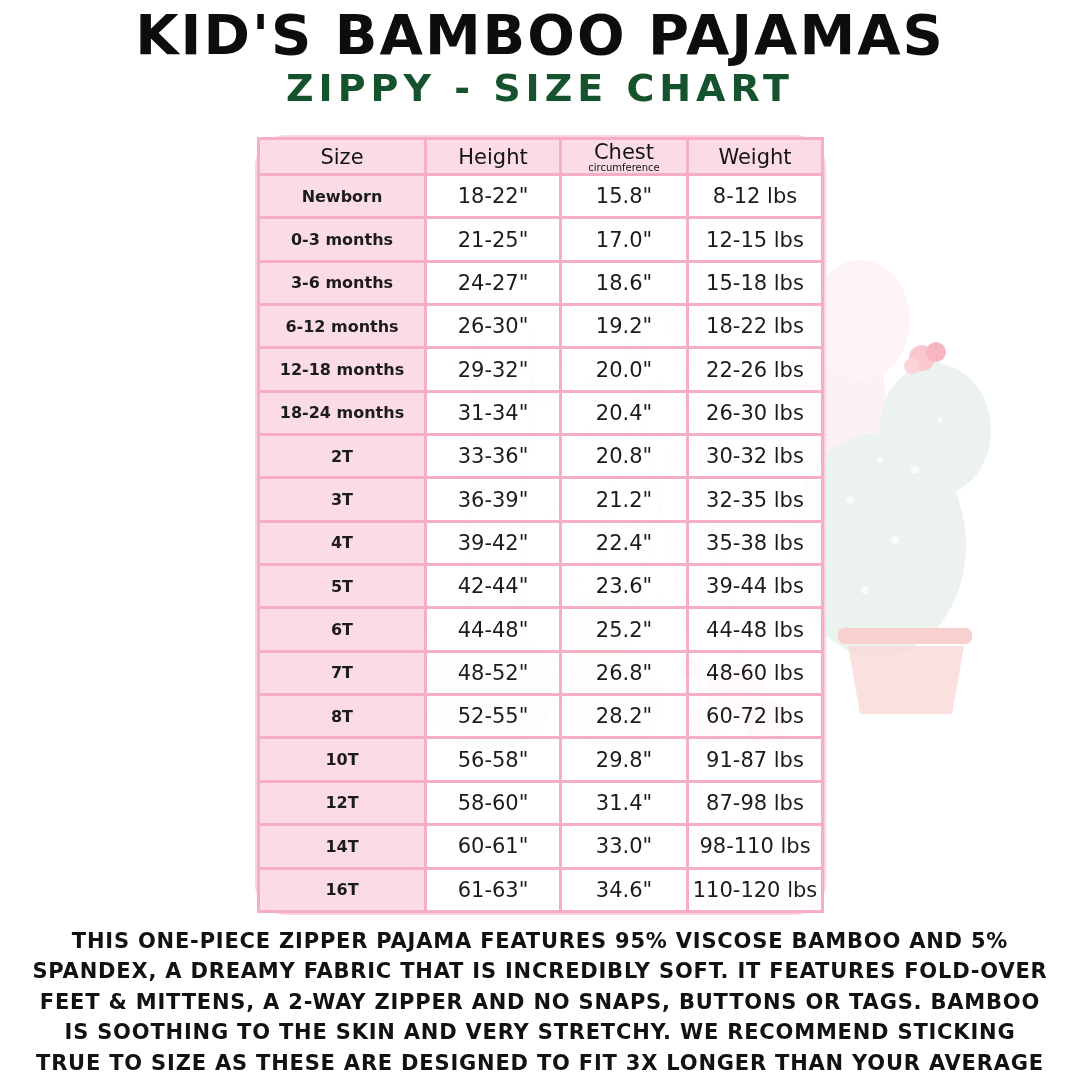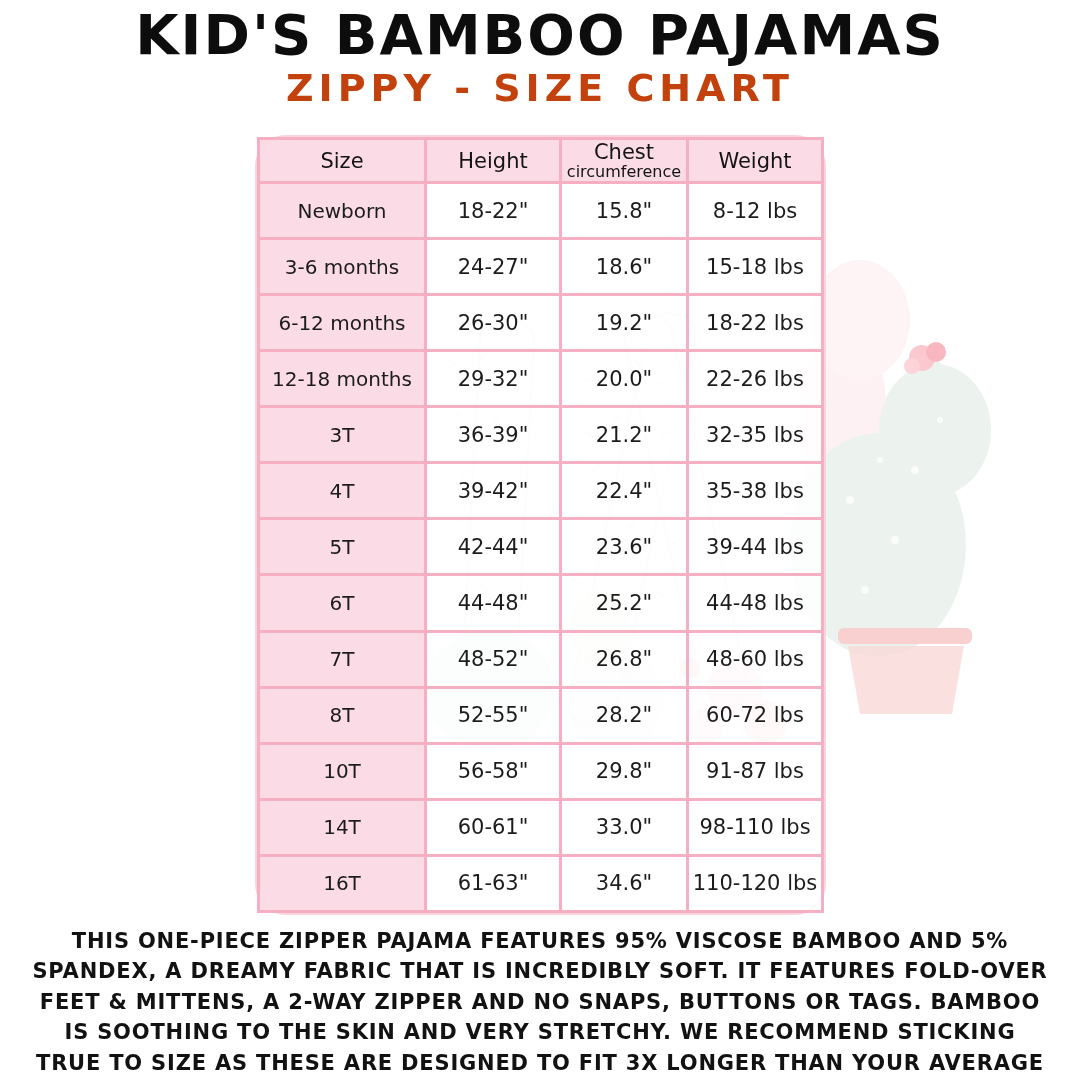--- a/index.html
+++ b/index.html
@@ -31,21 +31,21 @@
     letter-spacing: 2px;
     line-height: 1.1;
     color: #0d0d0d;
   }
   .sub-title {
     margin: 2px 0 0 0;
     font-size: 38px;
     font-weight: 800;
     letter-spacing: 5px;
     line-height: 1.1;
-    color: #c2410c;
+    color: #14532d;
   }
   table.size-chart {
     position: absolute;
     left: 257px;
     top: 137px;
     width: 564px;
     height: 776px;
     z-index: 1;
     border-collapse: collapse;
     table-layout: fixed;
@@ -64,25 +64,26 @@
     font-weight: 400;
   }
   table.size-chart td {
     background: rgba(255, 255, 255, 0.84);
     font-size: 21px;
     font-weight: 400;
     color: #1c1c1c;
   }
   table.size-chart td.size-cell {
     background: rgba(251, 217, 228, 0.93);
-    font-size: 20px;
+    font-size: 16px;
+    font-weight: bold;
   }
   .chest-sub {
     display: block;
-    font-size: 16px;
+    font-size: 10px;
     font-weight: 400;
     margin-top: -2px;
   }
   .description {
     position: absolute;
     left: 28px;
     right: 28px;
     top: 926px;
     z-index: 2;
     margin: 0;
@@ -170,38 +171,56 @@
       </tr>
     </thead>
     <tbody>
       <tr>
           <td class="size-cell">Newborn</td>
           <td>18-22"</td>
           <td>15.8"</td>
           <td>8-12 lbs</td>
         </tr>
       <tr>
+          <td class="size-cell">0-3 months</td>
+          <td>21-25"</td>
+          <td>17.0"</td>
+          <td>12-15 lbs</td>
+        </tr>
+      <tr>
           <td class="size-cell">3-6 months</td>
           <td>24-27"</td>
           <td>18.6"</td>
           <td>15-18 lbs</td>
         </tr>
       <tr>
           <td class="size-cell">6-12 months</td>
           <td>26-30"</td>
           <td>19.2"</td>
           <td>18-22 lbs</td>
         </tr>
       <tr>
           <td class="size-cell">12-18 months</td>
           <td>29-32"</td>
           <td>20.0"</td>
           <td>22-26 lbs</td>
         </tr>
       <tr>
+          <td class="size-cell">18-24 months</td>
+          <td>31-34"</td>
+          <td>20.4"</td>
+          <td>26-30 lbs</td>
+        </tr>
+      <tr>
+          <td class="size-cell">2T</td>
+          <td>33-36"</td>
+          <td>20.8"</td>
+          <td>30-32 lbs</td>
+        </tr>
+      <tr>
           <td class="size-cell">3T</td>
           <td>36-39"</td>
           <td>21.2"</td>
           <td>32-35 lbs</td>
         </tr>
       <tr>
           <td class="size-cell">4T</td>
           <td>39-42"</td>
           <td>22.4"</td>
           <td>35-38 lbs</td>
@@ -230,20 +249,26 @@
           <td>28.2"</td>
           <td>60-72 lbs</td>
         </tr>
       <tr>
           <td class="size-cell">10T</td>
           <td>56-58"</td>
           <td>29.8"</td>
           <td>91-87 lbs</td>
         </tr>
       <tr>
+          <td class="size-cell">12T</td>
+          <td>58-60"</td>
+          <td>31.4"</td>
+          <td>87-98 lbs</td>
+        </tr>
+      <tr>
           <td class="size-cell">14T</td>
           <td>60-61"</td>
           <td>33.0"</td>
           <td>98-110 lbs</td>
         </tr>
       <tr>
           <td class="size-cell">16T</td>
           <td>61-63"</td>
           <td>34.6"</td>
           <td>110-120 lbs</td>

